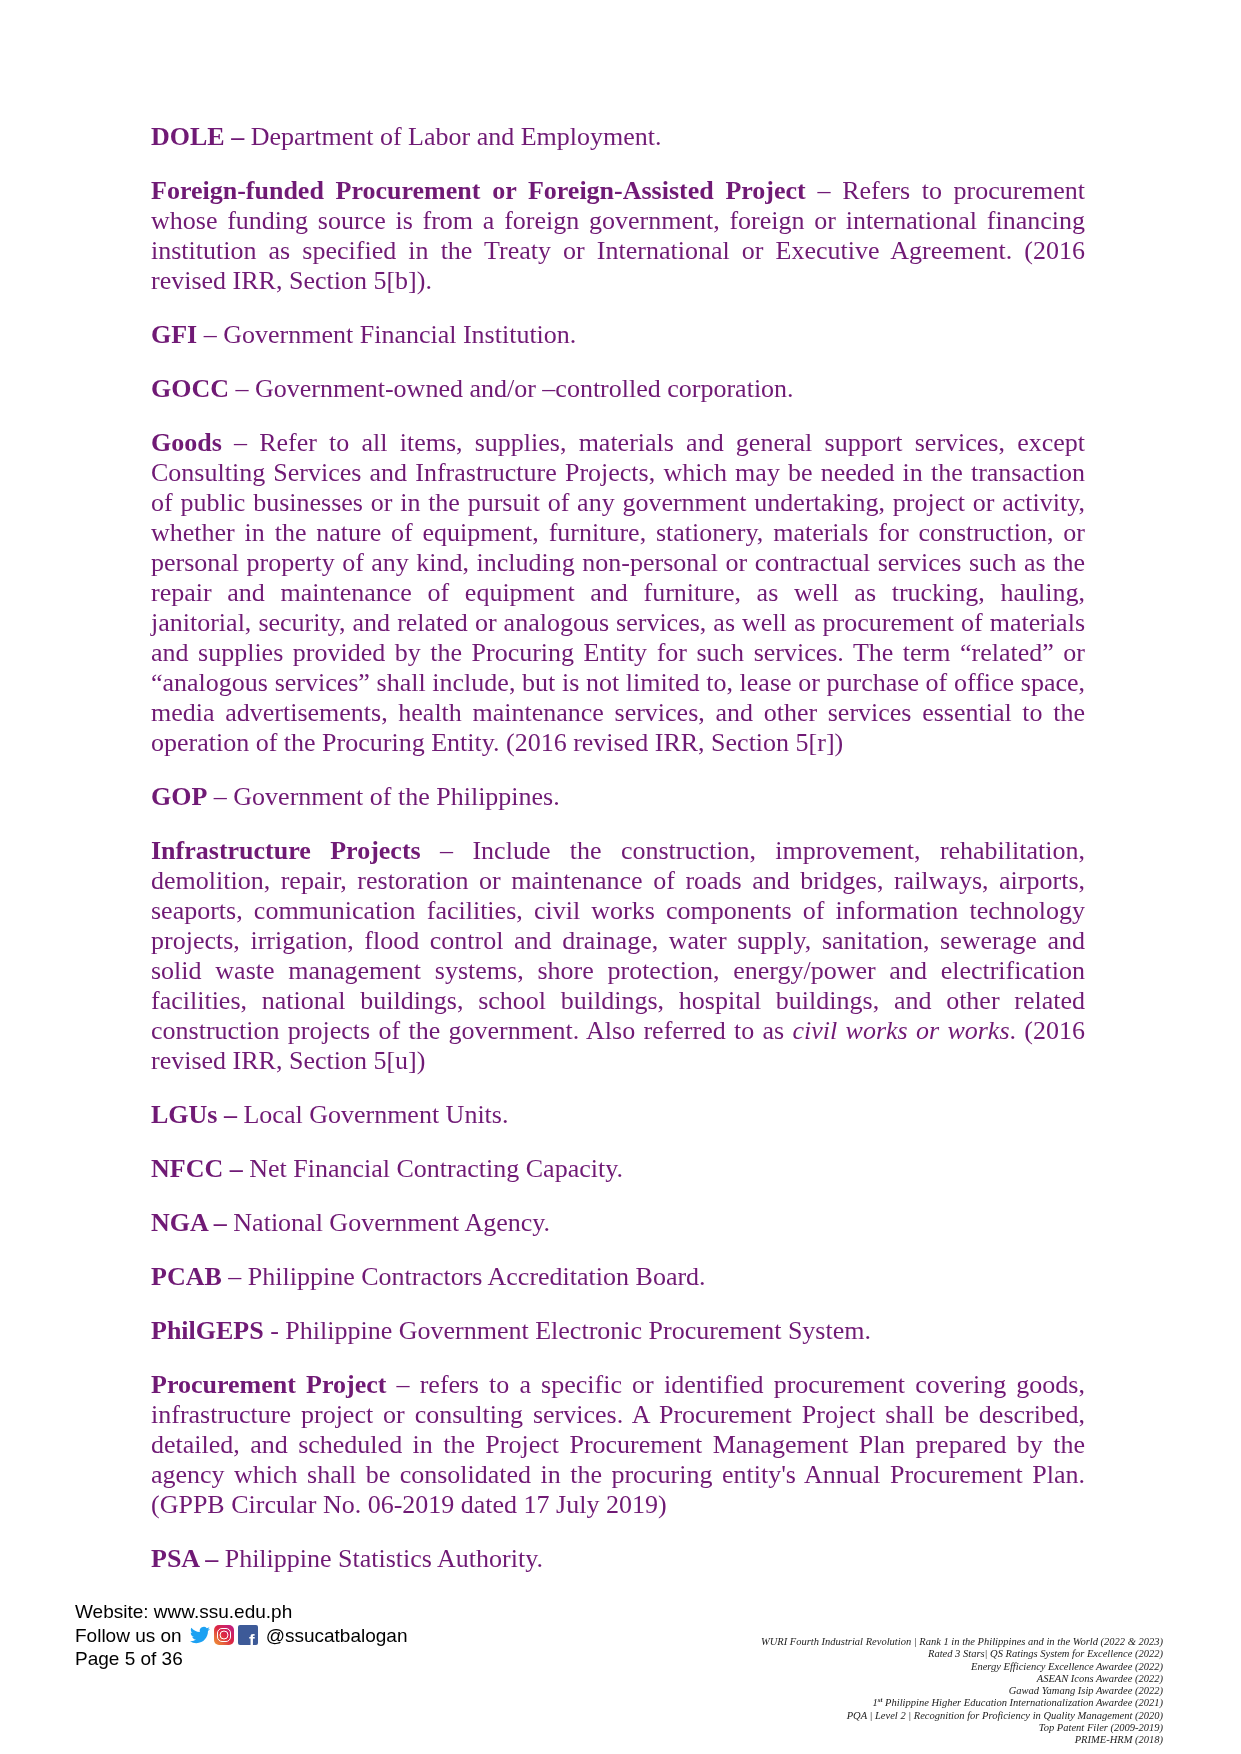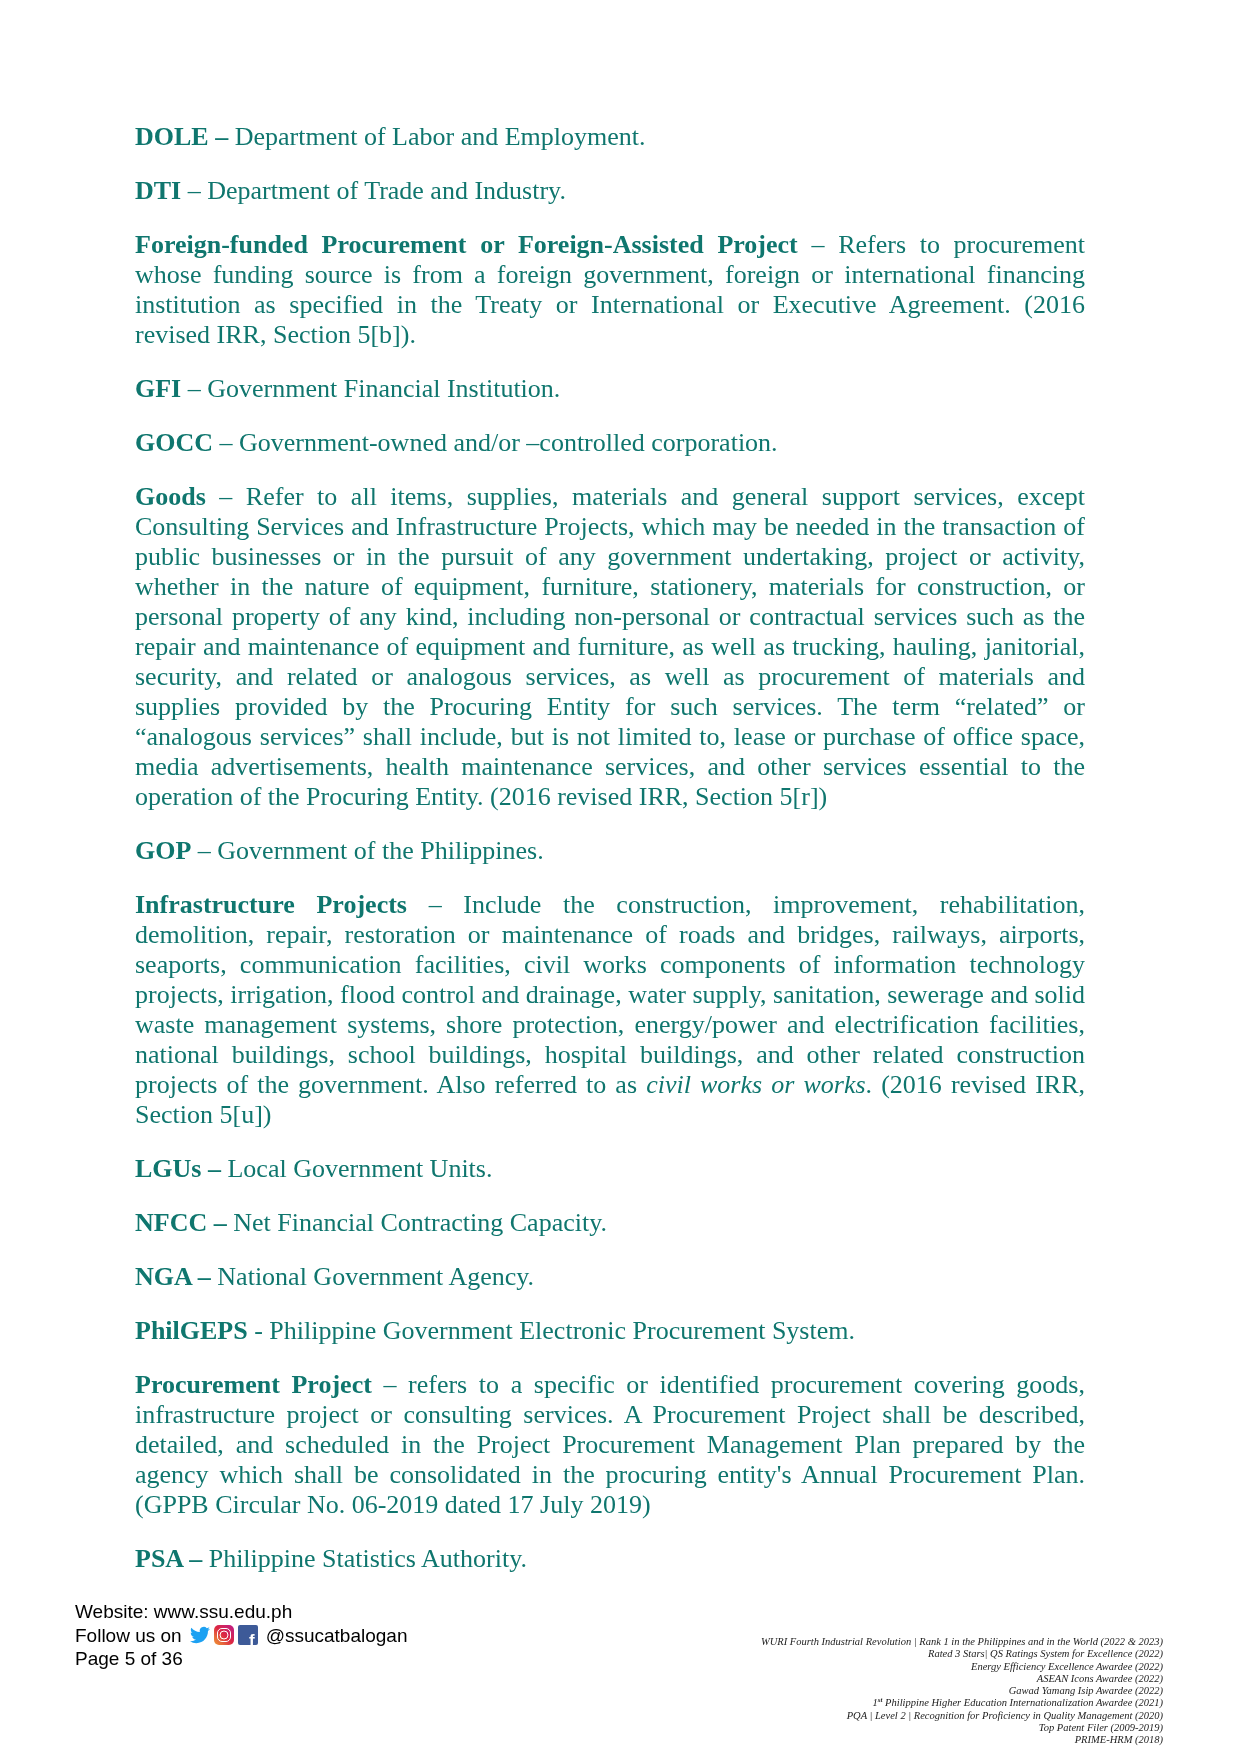--- a/index.html
+++ b/index.html
@@ -12,23 +12,23 @@
   }
   .content{
     position:absolute;
     left:135px;top:122px;
     width:950px;
   }
   .para{
     font-family:"Liberation Serif", serif;
     font-size:26px;
     line-height:30px;
-    color:#0f766e;
+    color:#701a75;
     text-align:justify;
-    margin:0 0 24px 0;
+    margin:0 0 24px 16px;
   }
   .para b{font-weight:bold;}
   .para i{font-style:italic;}
 
   
   .footer-left{
     position:absolute;
     left:75px;top:1600px;
     font-family:"Liberation Sans", sans-serif;
     font-size:19px;
@@ -83,40 +83,40 @@
   }
   .footer-right sup{font-size:7px;line-height:0;font-weight:bold;}
 </style>
 </head>
 <body>
 
 <div class="content">
 
   <p class="para"><b>DOLE –</b><span> Department of Labor and Employment.</span></p>
 
-  <p class="para"><b>DTI</b><span> – Department of Trade and Industry.</span></p>
 
   <p class="para"><b>Foreign-funded Procurement or Foreign-Assisted Project</b><span> – Refers to procurement whose funding source is from a foreign government, foreign or international financing institution as specified in the Treaty or International or Executive Agreement. (2016 revised IRR, Section 5[b]).</span></p>
 
   <p class="para"><b>GFI</b><span> – Government Financial Institution.</span></p>
 
   <p class="para"><b>GOCC</b><span> – Government-owned and/or –controlled corporation.</span></p>
 
   <p class="para"><b>Goods</b><span> – Refer to all items, supplies, materials and general support services, except Consulting Services and Infrastructure Projects, which may be needed in the transaction of public businesses or in the pursuit of any government undertaking, project or activity, whether in the nature of equipment, furniture, stationery, materials for construction, or personal property of any kind, including non-personal or contractual services such as the repair and maintenance of equipment and furniture, as well as trucking, hauling, janitorial, security, and related or analogous services, as well as procurement of materials and supplies provided by the Procuring Entity for such services. The term “related” or “analogous services” shall include, but is not limited to, lease or purchase of office space, media advertisements, health maintenance services, and other services essential to the operation of the Procuring Entity. (2016 revised IRR, Section 5[r])</span></p>
 
   <p class="para"><b>GOP</b><span> – Government of the Philippines.</span></p>
 
   <p class="para"><b>Infrastructure Projects</b><span> – Include the construction, improvement, rehabilitation, demolition, repair, restoration or maintenance of roads and bridges, railways, airports, seaports, communication facilities, civil works components of information technology projects, irrigation, flood control and drainage, water supply, sanitation, sewerage and solid waste management systems, shore protection, energy/power and electrification facilities, national buildings, school buildings, hospital buildings, and other related construction projects of the government. Also referred to as </span><i>civil works or works</i><span>. (2016 revised IRR, Section 5[u])</span></p>
 
   <p class="para"><b>LGUs –</b><span> Local Government Units.</span></p>
 
   <p class="para"><b>NFCC –</b><span> Net Financial Contracting Capacity.</span></p>
 
   <p class="para"><b>NGA –</b><span> National Government Agency.</span></p>
 
+  <p class="para"><b>PCAB</b><span> – Philippine Contractors Accreditation Board.</span></p>
 
   <p class="para"><b>PhilGEPS</b><span> - Philippine Government Electronic Procurement System.</span></p>
 
   <p class="para"><b>Procurement Project</b><span> – refers to a specific or identified procurement covering goods, infrastructure project or consulting services. A Procurement Project shall be described, detailed, and scheduled in the Project Procurement Management Plan prepared by the agency which shall be consolidated in the procuring entity's Annual Procurement Plan. (GPPB Circular No. 06-2019 dated 17 July 2019)</span></p>
 
   <p class="para"><b>PSA –</b><span> Philippine Statistics Authority.</span></p>
 
 </div>
 
 <div class="footer-left">

